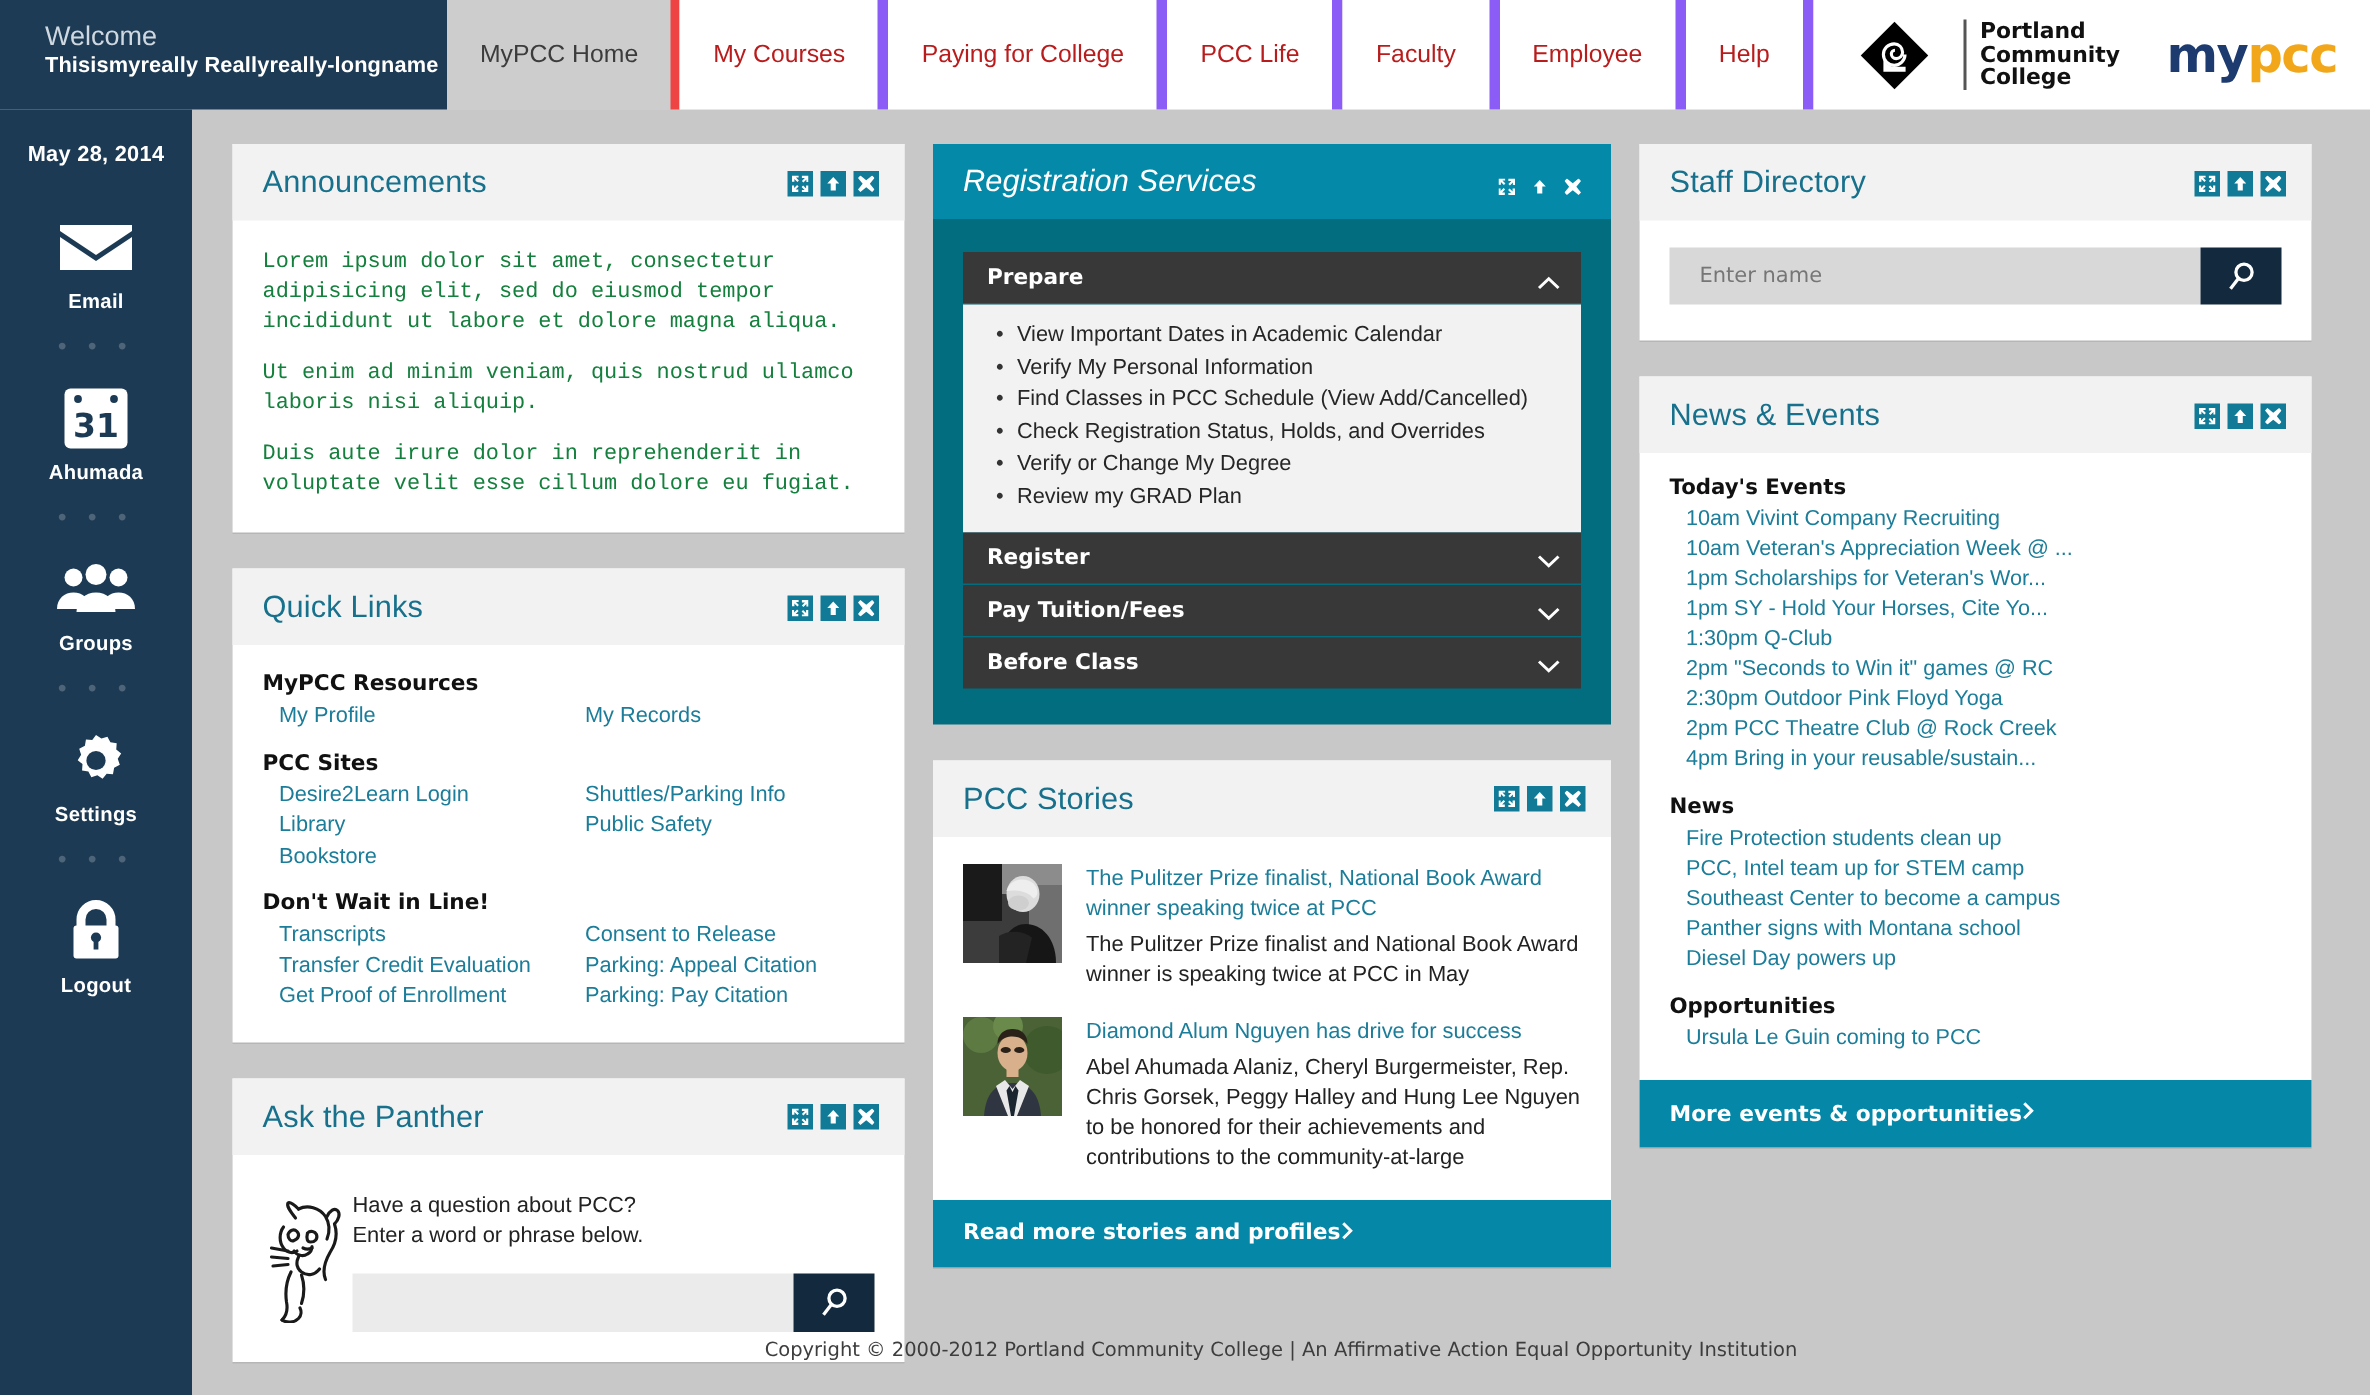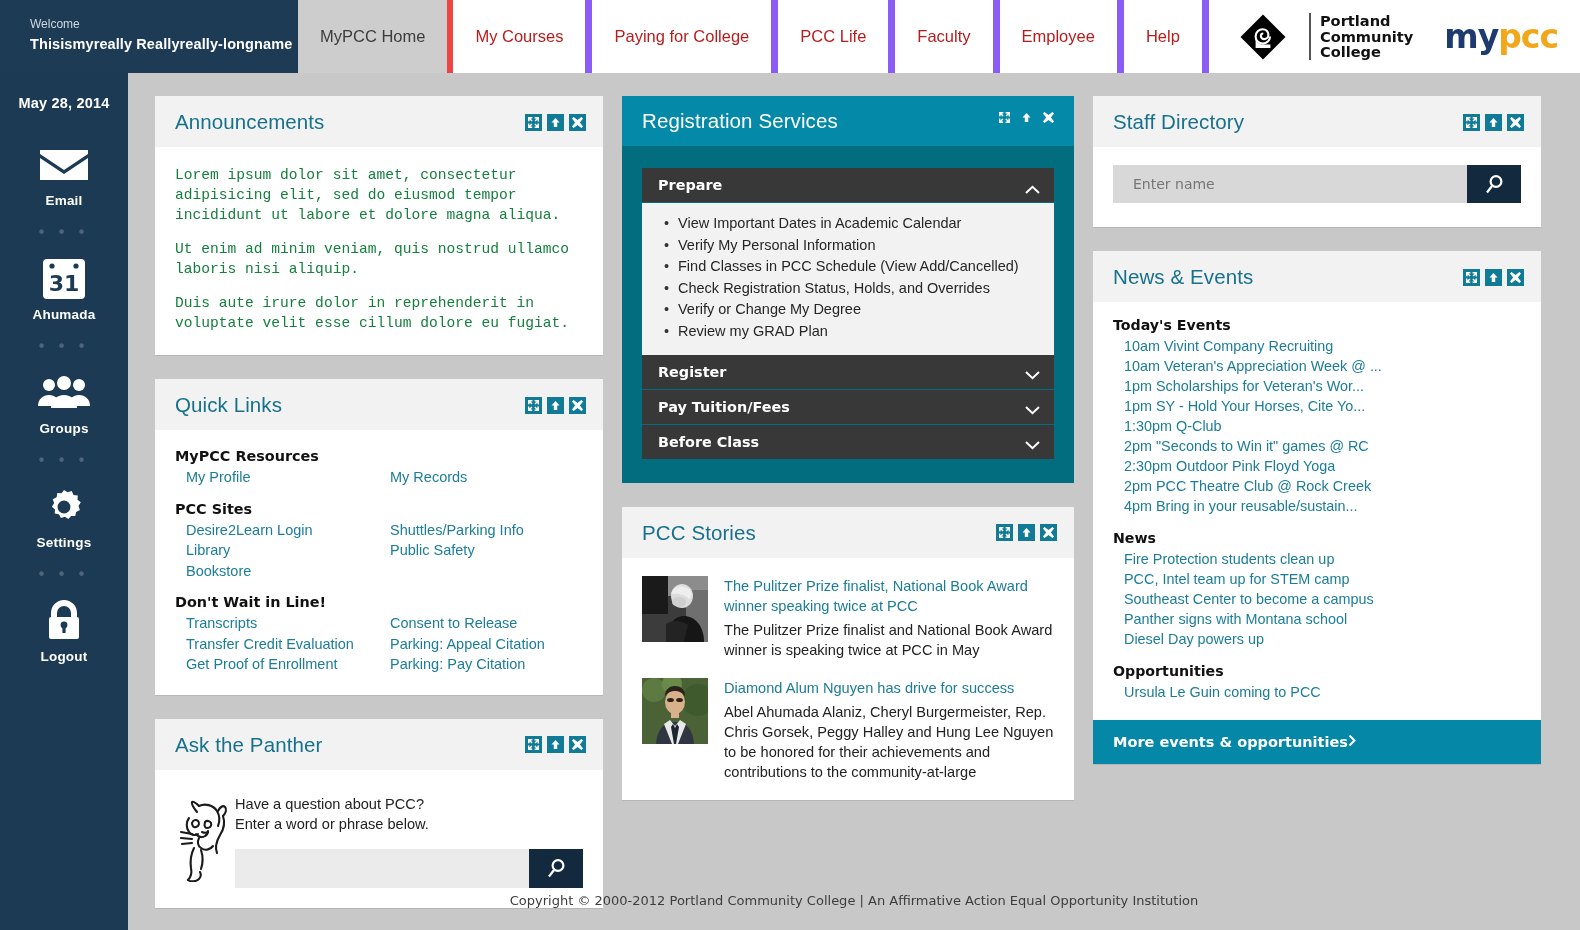--- a/index.html
+++ b/index.html
@@ -16,21 +16,21 @@
   .topbar {
     height:73px; width:100%;
     background:#d0d0d0;
     display:flex; align-items:stretch;
     position:relative;
   }
   .welcome-box {
     width:298px; background:#1e3b55; color:#fff;
     padding:14px 0 0 30px; flex:none;
   }
-  .welcome-label { font-size:12px; color:#cfd8e0; line-height:20px; }
+  .welcome-label { font-size:18px; color:#cfd8e0; line-height:20px; }
   .welcome-name { font-size:14.5px; font-weight:bold; color:#ffffff; line-height:20px; letter-spacing:.1px;}
   .tabs { display:flex; align-items:stretch; flex:none; }
   .tab {
     background:#ffffff; border-right:7px solid #8b5cf6;
     display:flex; align-items:center; justify-content:center;
     font-size:16.5px; color:#b91c1c; padding:0 22px;
     white-space:nowrap; cursor:pointer;
   }
   .tab.active { background:#cdcdcd; color:#3c3c3c; border-right:6px solid #ef4444;}
   .logo-wrap {
@@ -106,21 +106,21 @@
     flex:1; border:none; background:#ebebeb; padding:0 13px;
     font-size:14px; font-family:"Liberation Sans", sans-serif; color:#444; outline:none;
   }
   .searchbtn {
     width:54px; background:#13293d; border:none; cursor:pointer;
     display:flex; align-items:center; justify-content:center;
   }
 
   
   .reg-portlet { background:#016d7e; margin-bottom:24px;}
-  .reg-head { background:#0589a8; padding:13px 17px 13px 20px; display:flex; align-items:flex-start; justify-content:space-between; }
+  .reg-head { background:#0589a8; padding:13px 17px 13px 20px; display:flex; align-items:flex-end; justify-content:space-between;font-style:italic; }
   .reg-head .ph-title { color:#fff; }
   .reg-head .pi { background:#0589a8; border:1px solid rgba(255,255,255,.0); }
   .reg-body { padding:22px 20px 24px 20px; }
   .acc-head {
     background:#383838; color:#fff; font-size:14.4px; font-weight:bold;
     padding:9px 14px 9px 16px; display:flex; align-items:center; justify-content:space-between;
     cursor:pointer; border-bottom:1px solid #016d7e; font-family:"DejaVu Sans", sans-serif;
   }
   .acc-panel { background:#f2f2f2; padding:10px 0 12px 0; }
   .acc-li { font-size:14.5px; color:#262626; line-height:19.6px; padding:1px 0 1px 36px; position:relative;}
@@ -558,20 +558,28 @@
               <ellipse cx="37.5" cy="22" rx="3.4" ry="2" fill="#2a2218"></ellipse>
             </svg>
           </div>
           <div>
             <a class="story-link">Diamond Alum Nguyen has drive for success</a>
             <div class="story-desc">Abel Ahumada Alaniz, Cheryl Burgermeister, Rep. Chris Gorsek, Peggy Halley and Hung Lee Nguyen to be honored for their achievements and contributions to the community-at-large</div>
           </div>
         </div>
 
       </div>
+      <div class="tealbar">
+        <span>Read more stories and profiles</span>
+        <span>
+          <svg width="9" height="13" viewBox="0 0 9 13" fill="none" stroke="#fff" stroke-width="2">
+              <path d="M1.5 1.5l5 5-5 5"></path>
+            </svg>
+        </span>
+      </div>
     </div>
 
   </div>
 
   <div class="col">
 
     <div class="portlet">
       <div class="ph">
         <div class="ph-title">Staff Directory</div>
         <div class="ph-icons">

